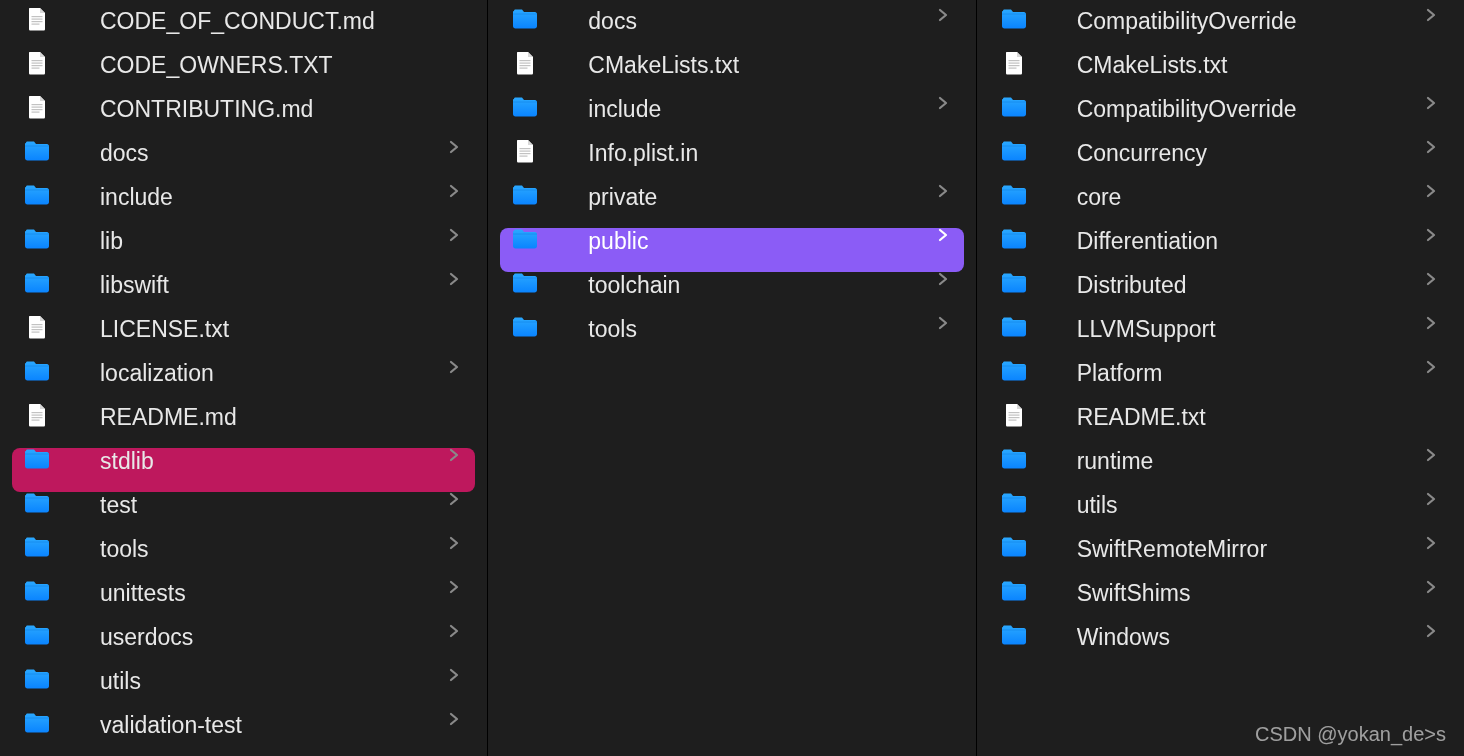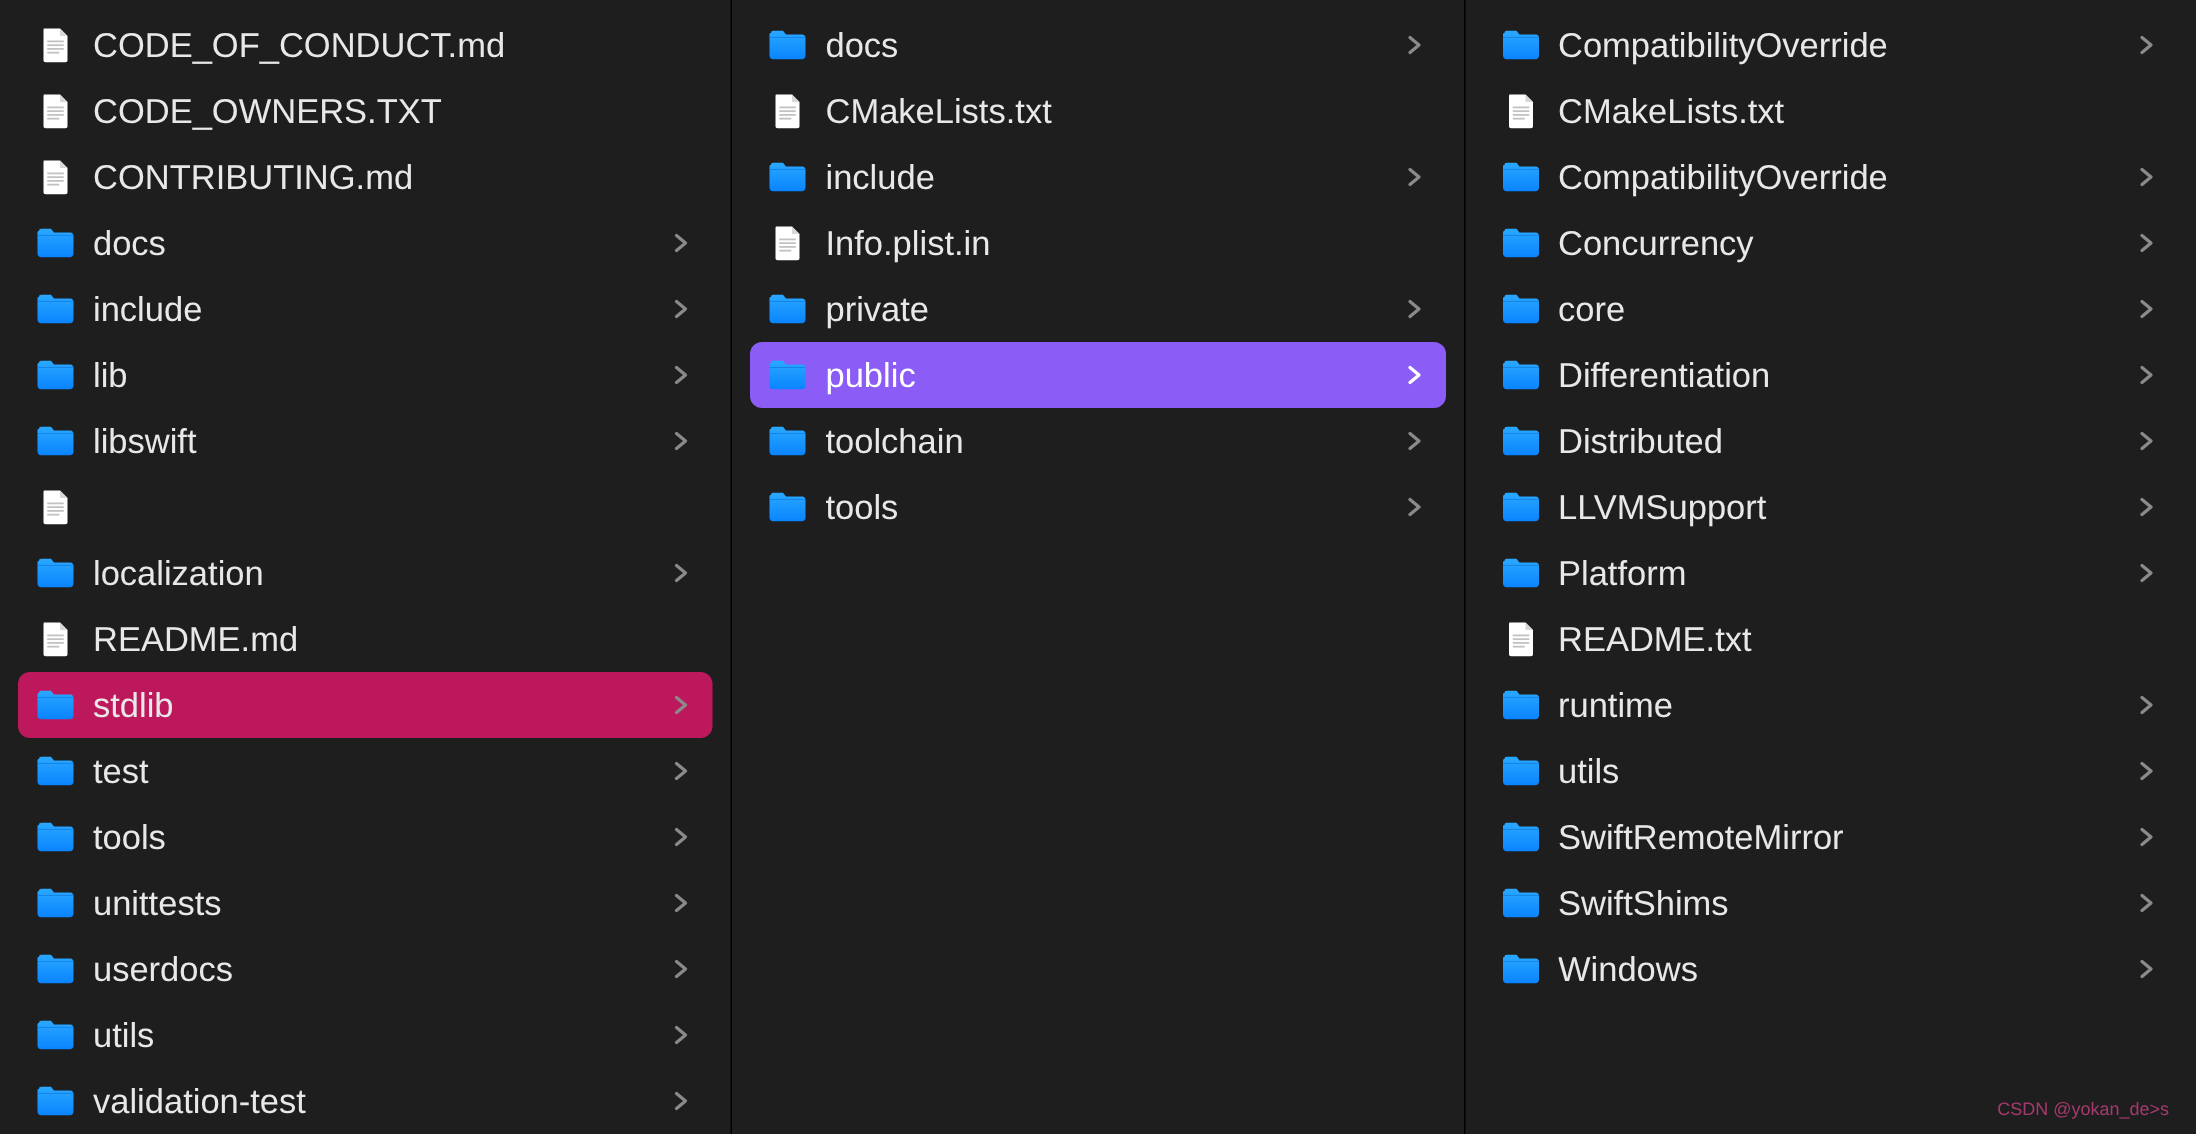--- a/index.html
+++ b/index.html
@@ -24,27 +24,27 @@
       flex: 1;
       border-right: 1px solid #000;
       overflow-y: hidden;
       padding-top: 8px;
     }
     .column:last-child {
       border-right: none;
     }
     .item {
       display: flex;
-      align-items: center;
       height: 44px;
       padding: 0 16px 0 12px;
       margin: 0 12px;
       border-radius: 8px;
       cursor: default;
       position: relative;
+      gap: 38px;
     }
     .item.selected-blue {
       background-color: #8b5cf6;
     }
     .item.selected-grey {
       background-color: #be185d;
     }
     .icon {
       width: 26px;
       height: 22px;
@@ -83,22 +83,22 @@
       width: 10px;
       height: 14px;
     }
     .selected-blue .chevron svg path {
       stroke: #ffffff;
     }
     .watermark {
       position: absolute;
       bottom: 10px;
       right: 18px;
-      color: #ec4899;
-      font-size: 12px;
+      color: #e5e5e5;
+      font-size: 20px;
       opacity: 0.65;
     }
   </style>
 </head>
 <body>
 
 <div class="columns">
   <div class="column" id="col0">
       <div class="item">
         <span class="icon file-icon">
@@ -215,20 +215,21 @@
         <span class="icon file-icon">
           <svg viewBox="0 0 20 24" xmlns="http://www.w3.org/2000/svg">
   <path d="M2 1 L13 1 L18 6 L18 22 C18 23 17.5 23.5 16.5 23.5 L3.5 23.5 C2.5 23.5 2 23 2 22 L2 2 C2 1.5 2.5 1 2 1 Z" fill="#ffffff"></path>
   <path d="M13 1 L13 6 L18 6 Z" fill="#d8d8d8"></path>
   <rect x="4.5" y="9" width="11" height="1.2" fill="#c2c2c2"></rect>
   <rect x="4.5" y="11.5" width="11" height="1.2" fill="#c2c2c2"></rect>
   <rect x="4.5" y="14" width="11" height="1.2" fill="#c2c2c2"></rect>
   <rect x="4.5" y="16.5" width="8" height="1.2" fill="#c2c2c2"></rect>
 </svg>
         </span>
+        <span class="label">LICENSE.txt</span>
       </div>
       <div class="item">
         <span class="icon folder-icon">
           <svg viewBox="0 0 26 22" xmlns="http://www.w3.org/2000/svg">
   <defs>
     <linearGradient id="fg" x1="0" y1="0" x2="0" y2="1">
       <stop offset="0" stop-color="#2aa8ff"></stop>
       <stop offset="1" stop-color="#0a84ff"></stop>
     </linearGradient>
   </defs>

